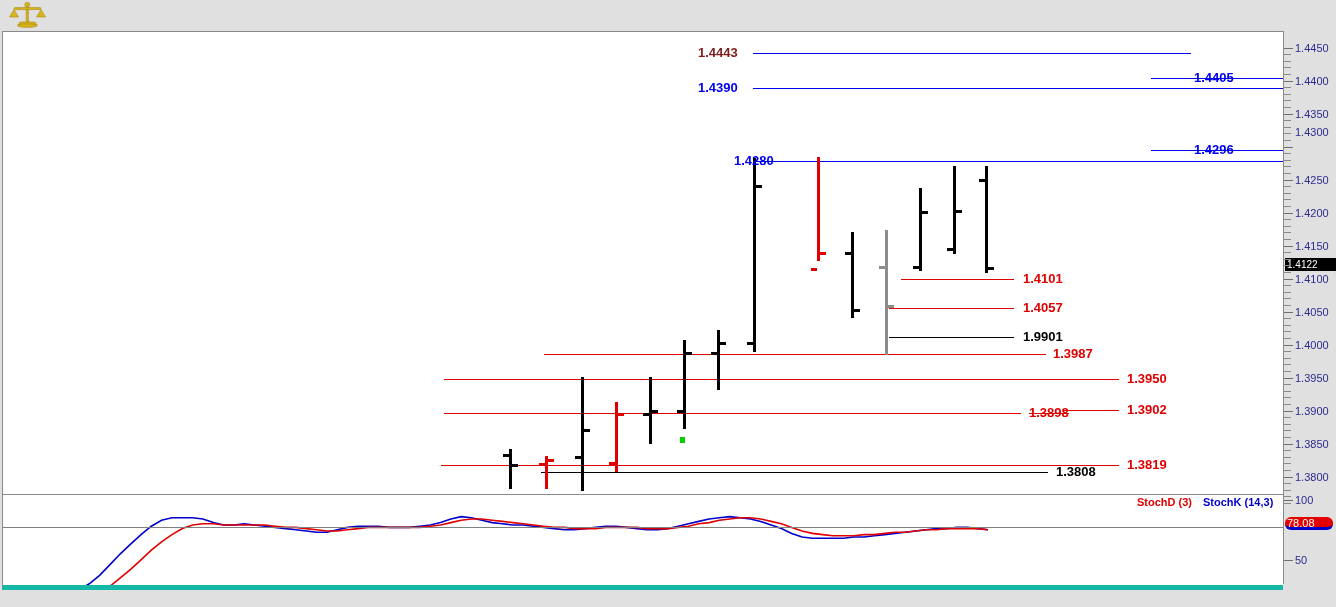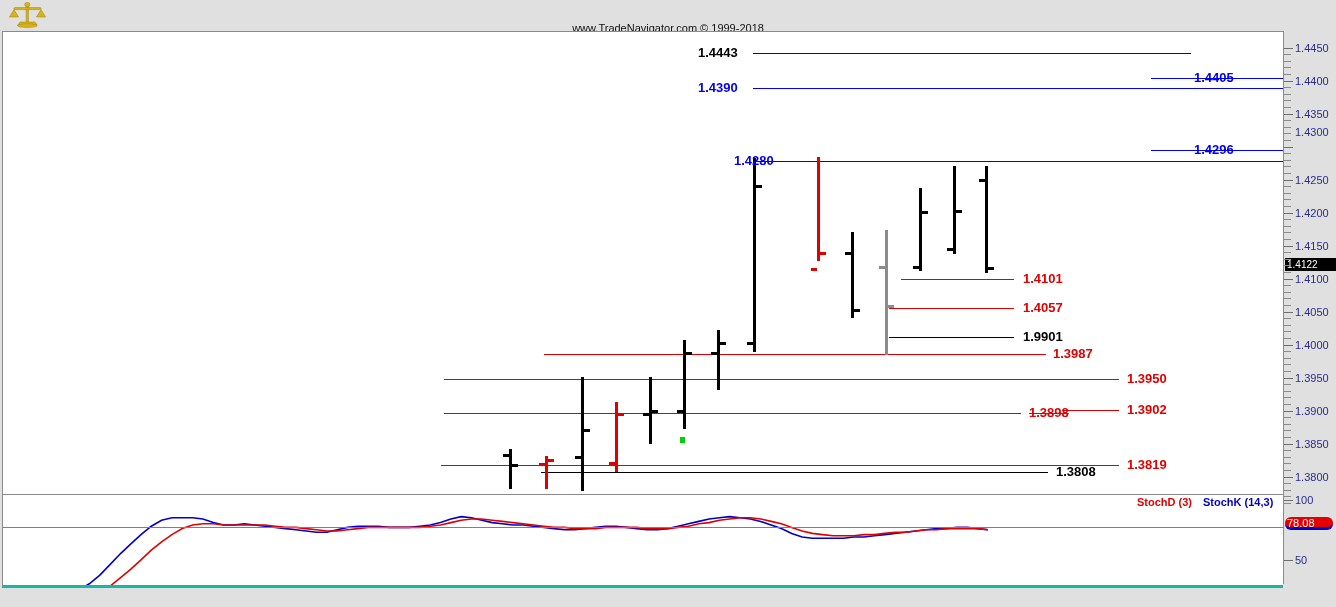--- a/index.html
+++ b/index.html
@@ -16,21 +16,21 @@
 
   
   #logo{position:absolute;left:8px;top:1px;width:40px;height:28px;}
 
   
   #price-plot{position:absolute;left:2px;top:31px;width:1280px;height:462px;
      background:#fff;border-left:1px solid #8a8a8a;border-top:1px solid #8a8a8a;
      overflow:hidden;}
   #stoch-plot{position:absolute;left:2px;top:494px;width:1280px;height:90px;
      background:#fff;border-left:1px solid #8a8a8a;border-top:1px solid #8a8a8a;
-     border-bottom:3px solid #14b8a6;overflow:hidden;}
+     border-bottom:5px solid #14b8a6;overflow:hidden;}
   #date-axis{position:absolute;left:2px;top:585px;width:1280px;height:22px;
      background:#e0e0e0;}
 
   
   #price-scale{position:absolute;left:1283px;top:31px;width:53px;height:553px;
      background:#e0e0e0;border-left:1px solid #8a8a8a;}
   .tick{position:absolute;left:0;width:7px;height:1px;background:#8a8a8a;}
   .tick.major{width:9px;background:#6e6e6e;}
   .scale-lbl{position:absolute;left:11px;font-size:11px;color:#2b2b8f;
      white-space:nowrap;line-height:11px;}
@@ -75,21 +75,20 @@
           <rect x="18.2" y="4" width="2.2" height="18" rx="0.6"></rect>
           <rect x="6" y="6.6" width="27" height="2" rx="1"></rect>
           <path d="M6 8.6 L1.5 16 h9 Z"></path>
           <path d="M33 8.6 L28.5 16 h9 Z"></path>
           <ellipse cx="19.3" cy="3.6" rx="2.6" ry="2.2"></ellipse>
           <path d="M12 21 h15 l2 3 H10 Z"></path>
           <ellipse cx="19.3" cy="24.6" rx="10" ry="1.8"></ellipse>
         </g>
       </svg>
     </div>
-    <div id="chart-subtitle">www.TradeNavigator.com © 1999-2018</div>
   </div>
 
   <div id="price-plot">
     <div id="levels-layer">
         <div class="lvl-line" style="left: 750px; width: 438px; top: 21.12px; border-top-color: rgb(0, 0, 240);"></div>
         <div class="lvl-line" style="left: 1148px; width: 132px; top: 46.2px; border-top-color: rgb(0, 0, 240);"></div>
         <div class="lvl-line" style="left: 750px; width: 530px; top: 56.1px; border-top-color: rgb(0, 0, 240);"></div>
         <div class="lvl-line" style="left: 1148px; width: 132px; top: 118.14px; border-top-color: rgb(0, 0, 240);"></div>
         <div class="lvl-line" style="left: 750px; width: 530px; top: 128.7px; border-top-color: rgb(0, 0, 240);"></div>
         <div class="lvl-line" style="left: 898px; width: 113px; top: 246.84px; border-top-color: rgb(224, 0, 0);"></div>
@@ -169,21 +168,21 @@
           <div class="close" style="background: rgb(0, 0, 0); top: 44.22px;"></div>
         </div>
         <div class="bar" style="left: 982px; top: 133.98px; height: 106.92px; width: 3px;">
           <div class="stem" style="background: rgb(0, 0, 0);"></div>
           <div class="open" style="background: rgb(0, 0, 0); top: 12.54px;"></div>
           <div class="close" style="background: rgb(0, 0, 0); top: 100.98px;"></div>
         </div>
         <div class="dot" style="background: rgb(0, 208, 0); left: 677px; top: 404.58px;"></div>
       </div>
     <div id="level-labels">
-        <div class="lvl-lbl" style="color: #000000; left: 695px; top: 14.12px;">1.4443</div>
+        <div class="lvl-lbl" style="color: #7f1d1d; left: 695px; top: 14.12px;">1.4443</div>
         <div class="lvl-lbl" style="color: rgb(0, 0, 240); left: 1191px; top: 39.2px;">1.4405</div>
         <div class="lvl-lbl" style="color: rgb(0, 0, 240); left: 695px; top: 49.1px;">1.4390</div>
         <div class="lvl-lbl" style="color: rgb(0, 0, 240); left: 1191px; top: 111.14px;">1.4296</div>
         <div class="lvl-lbl" style="color: rgb(0, 0, 240); left: 695px; top: 121.7px; margin-left: 36px;">1.4280</div>
         <div class="lvl-lbl" style="color: rgb(224, 0, 0); left: 1020px; top: 239.84px;">1.4101</div>
         <div class="lvl-lbl" style="color: rgb(224, 0, 0); left: 1020px; top: 268.88px;">1.4057</div>
         <div class="lvl-lbl" style="color: rgb(0, 0, 0); left: 1020px; top: 297.92px;">1.9901</div>
         <div class="lvl-lbl" style="color: rgb(224, 0, 0); left: 1050px; top: 315.08px;">1.3987</div>
         <div class="lvl-lbl" style="color: rgb(224, 0, 0); left: 1124px; top: 339.5px;">1.3950</div>
         <div class="lvl-lbl" style="color: rgb(224, 0, 0); left: 1124px; top: 371.18px;">1.3902</div>

